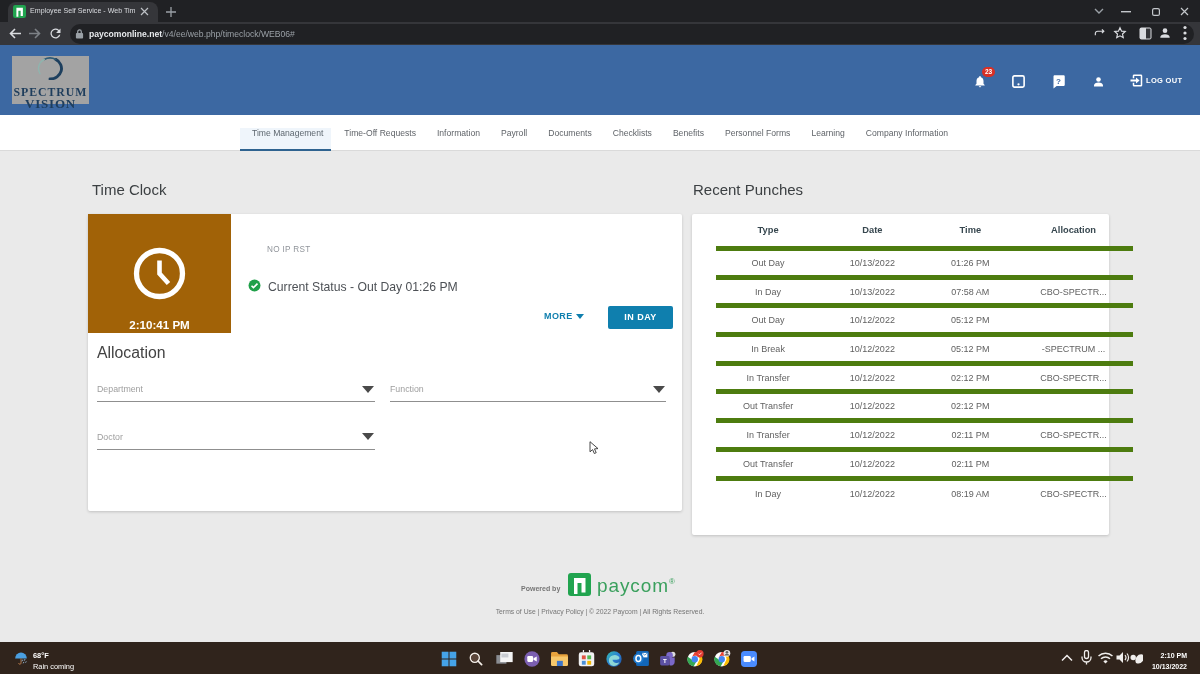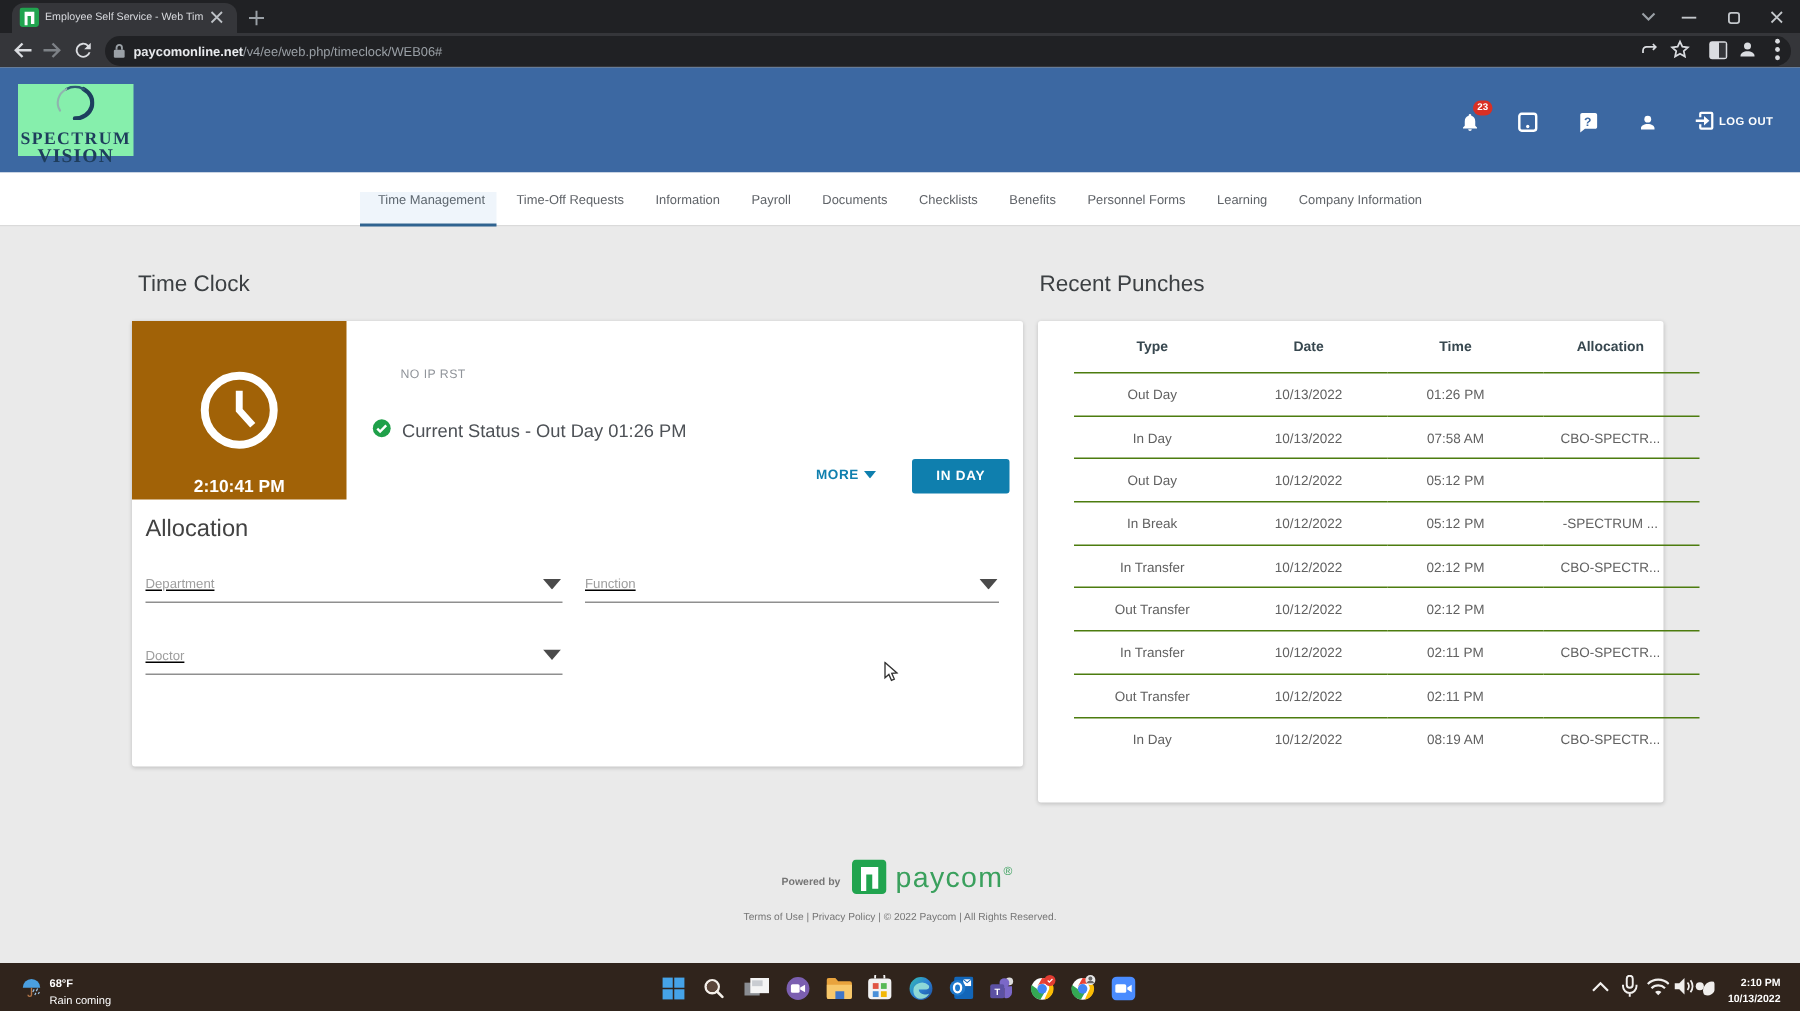--- a/index.html
+++ b/index.html
@@ -9,21 +9,21 @@
   
   #tabstrip { left:0; top:0; width:1200px; height:22px; background:#202124; }
   #tab { left:8px; top:2px; width:150px; height:20px; background:#35363a; border-radius:8px 8px 0 0; }
   #tabtitle { left:30px; top:7px; font-size:7.1px; color:#dadce0; white-space:nowrap; }
   #toolbar { left:0; top:22px; width:1200px; height:23px; background:#35363a; }
   #urlpill { left:70px; top:23.5px; width:1124px; height:20px; background:#202124; border-radius:10px; }
   #urltext { left:89px; top:29px; font-size:8.6px; color:#9aa0a6; white-space:nowrap; }
   #urltext b { color:#e8eaed; font-weight:bold; }
   
   #bluehdr { left:0; top:45px; width:1200px; height:70px; background:#3c68a2; }
-  #logobox { left:12px; top:56px; width:77px; height:48px; background:#86efac; text-align:center; font-family:"Liberation Serif", serif; }
+  #logobox { left:12px; top:56px; width:77px; height:48px; background:#a3a3a3; text-align:center; font-family:"Liberation Serif", serif; }
   #spectrum { left:0; top:28.5px; width:77px; text-align:center; color:#1e3d5c; font-weight:bold; font-size:11.8px; letter-spacing:0.95px; font-family:"Liberation Serif", serif;}
   #visionp  { left:0; top:40px; width:77px; text-align:center; color:#1e3d5c; font-weight:bold; font-size:13px; letter-spacing:0.8px; font-family:"Liberation Serif", serif;}
   #logout { left:1146px; top:76px; font-size:7.5px; font-weight:bold; color:#fff; letter-spacing:0.3px; white-space:nowrap; }
   
   #nav { left:0; top:115px; width:1200px; height:36px; background:#fff; border-bottom:1px solid #dadada; }
   #navrow { left:0; top:115px; width:1200px; height:35px; display:flex; justify-content:center; align-items:center; }
   .navitem { font-size:8.6px; color:#5f6368; padding:0 10.5px; white-space:nowrap; }
   .navitem.active { color:#3c4043; }
   #navline { left:240px; top:148.5px; width:91px; height:2.5px; background:#2f6390; }
   #navtint { left:240px; top:128px; width:91px; height:20.5px; background:rgba(190,215,238,0.25); }
@@ -31,30 +31,30 @@
   .h1 { font-size:15px; color:#3c4043; }
   
   #card1 { left:88px; top:214px; width:594px; height:297px; background:#fff; border-radius:2px; box-shadow:0 1px 3px rgba(0,0,0,0.18); }
   #clockblock { left:0px; top:0px; width:143px; height:119px; background:#a16207; }
   #clocktime { left:0; top:104px; width:143px; text-align:center; color:#fff; font-weight:bold; font-size:11.6px; }
   #noip { left:179px; top:31px; font-size:8.2px; color:#90949a; letter-spacing:0.3px; }
   #status { left:180px; top:65.5px; font-size:12.2px; color:#4d5156; }
   #morebtn { left:456px; top:97px; font-size:9px; font-weight:bold; color:#0f7fae; letter-spacing:0.4px; }
   #inday { left:520px; top:92px; width:65px; height:23px; background:#0f7fae; border-radius:2px; color:#fff; font-weight:bold; font-size:9px; text-align:center; line-height:23px; letter-spacing:0.5px; }
   #alloc { left:9px; top:130px; font-size:15.8px; color:#424242; }
-  .field { height:27px;text-decoration:underline; }
+  .field { height:27px; }
   .flabel { font-size:8.8px; color:#9e9e9e; }
   .fline { position:absolute; left:0; bottom:0; width:100%; height:1px; background:#8f8f8f; }
   
   #card2 { left:692px; top:214px; width:417px; height:321px; background:#fff; border-radius:2px; box-shadow:0 1px 3px rgba(0,0,0,0.18);padding-left:24px; }
   table { border-collapse:collapse; width:417px; table-layout:fixed; }
   td:nth-child(3),th:nth-child(3){padding-right:12.6px;}
   td:nth-child(4),th:nth-child(4){padding-right:14.6px;}
   th { font-size:9.3px; color:#37474f; font-weight:bold; height:34.5px; text-align:center; }
-  td { font-size:9px; color:#616161; height:28.7px; text-align:center; border-top:1px solid #4d7c0f; padding:0; }
+  td { font-size:9px; color:#616161; height:28.7px; text-align:center; border-top:5px solid #4d7c0f; padding:0; }
   
   #powered { left:0; top:571px; width:1200px; height:28px;text-align:center; }
   #footlinks { left:0; top:608px; width:1200px; text-align:center; font-size:6.8px; color:#757575; }
   
   #taskbar { left:0; top:642px; width:1200px; height:32px; background:#30241c; }
   #weathtxt { left:33px; top:650px; color:#ffffff; font-size:7.4px; line-height:11px; white-space:nowrap; }
   #traytime { left:1117px; top:650px; width:70px; text-align:right; color:#ffffff; font-size:7px; line-height:11px; font-weight:bold;}
 </style>
 </head>
 <body>

